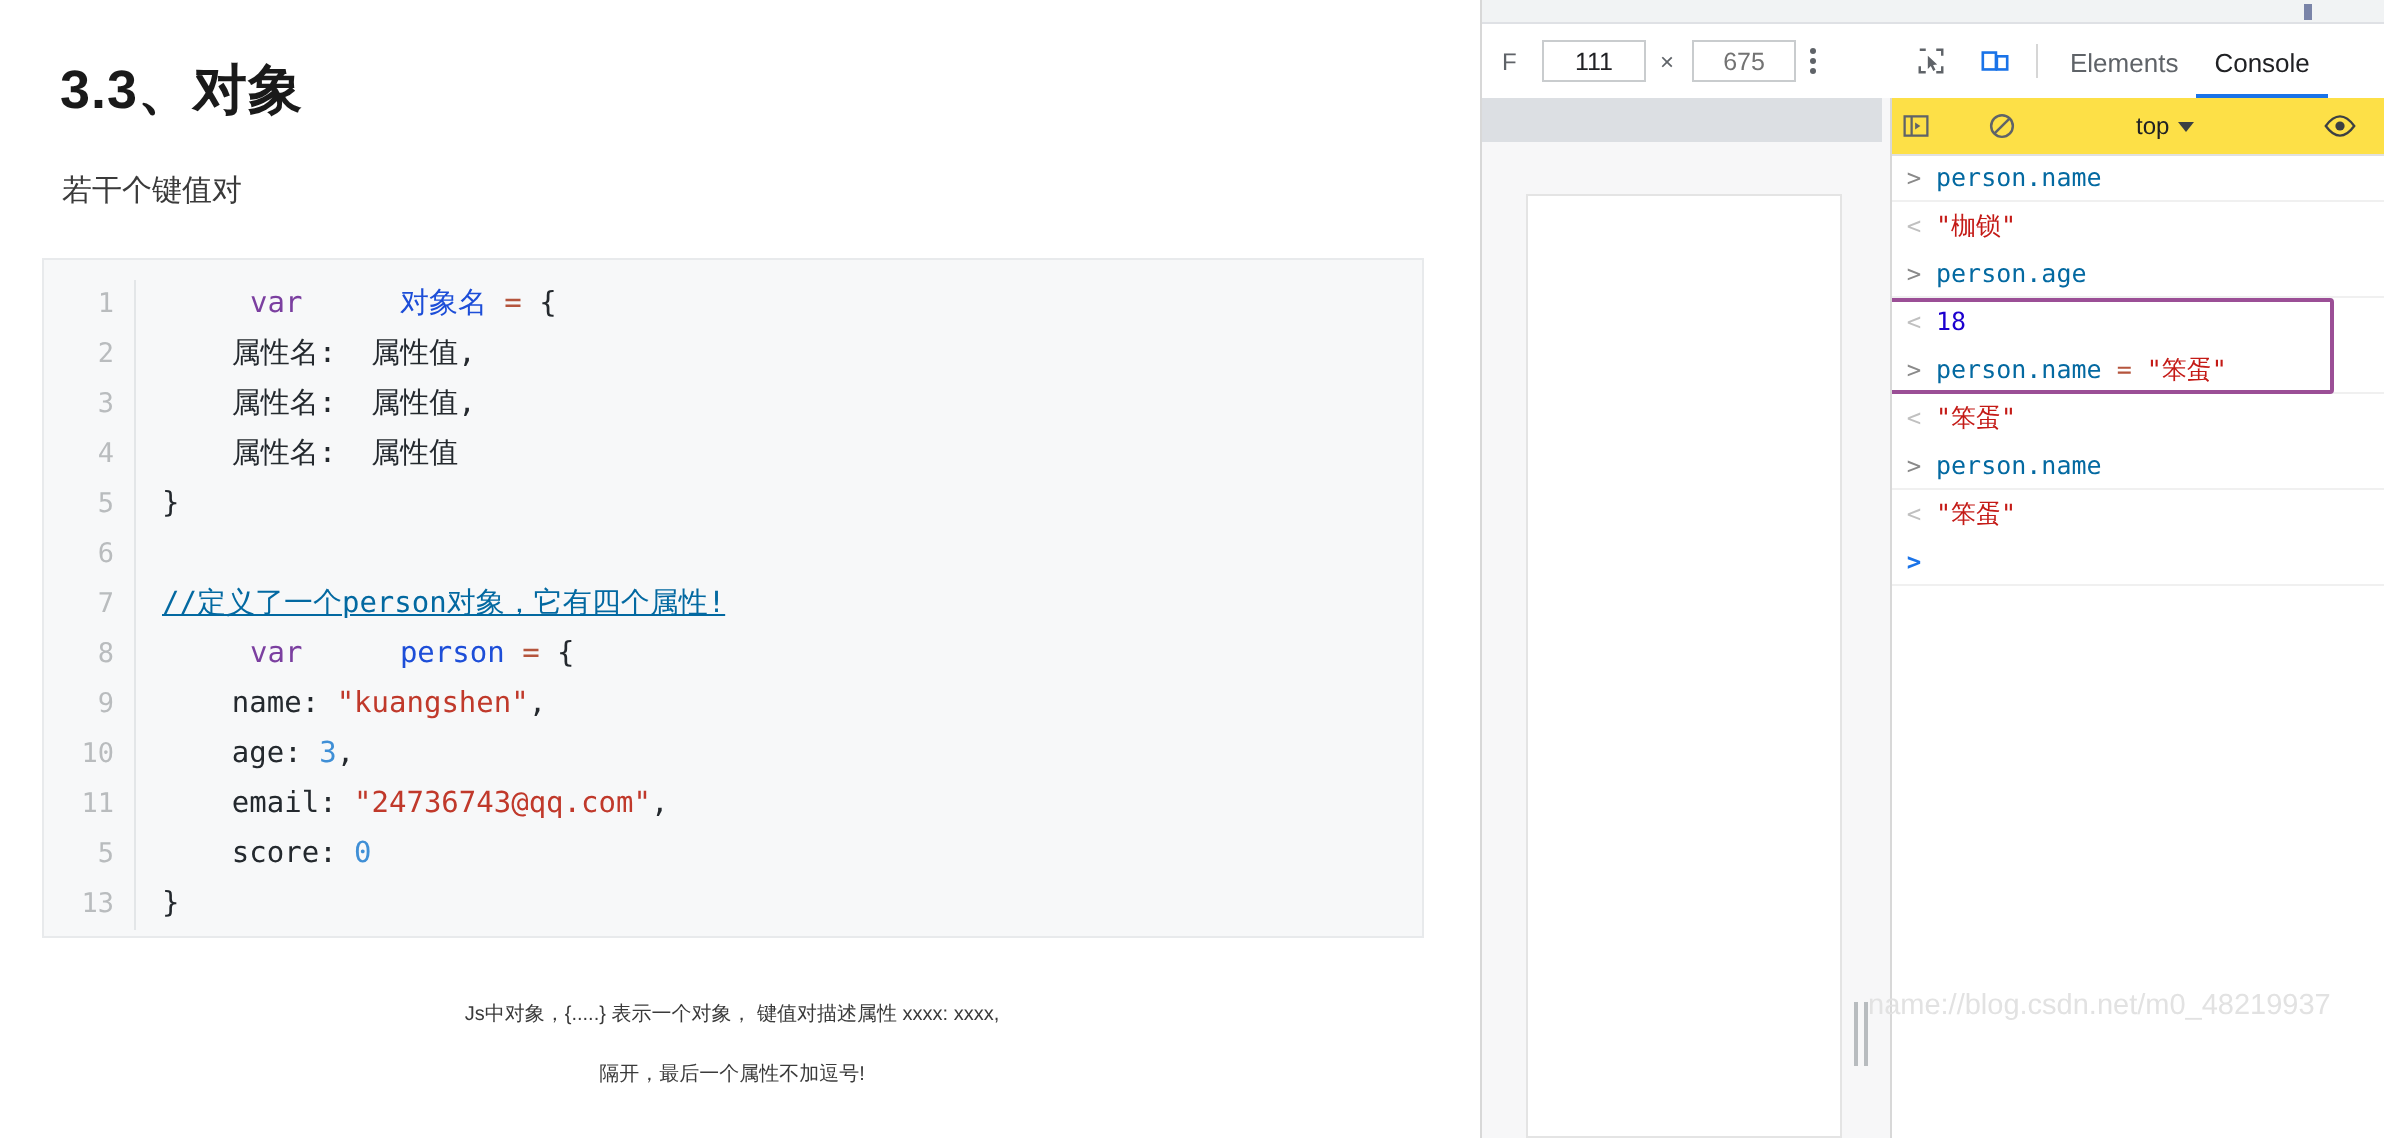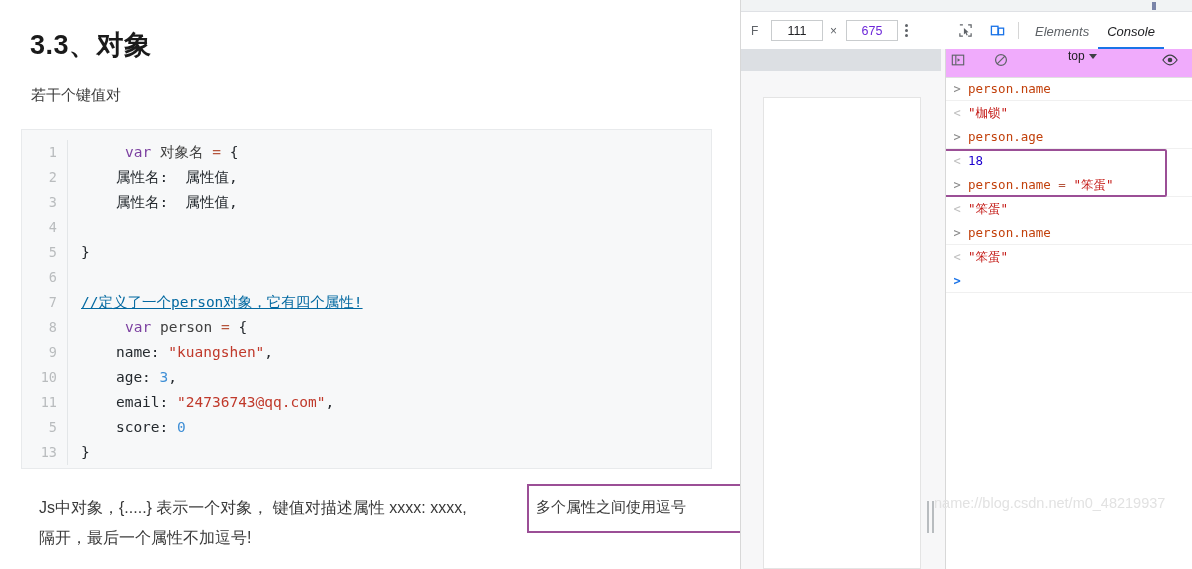--- a/index.html
+++ b/index.html
@@ -70,34 +70,35 @@
     padding-right: 10px;
     box-sizing: border-box;
     color: #b9bcbe;
     font-size: 13.5px;
     border-right: 1px solid #e3e6e8;
     margin-right: 13px;
     user-select: none;
   }
   .code-text { color: #24292e; }
   .tk-kw  { color: #7b3fa0; margin-left: 44px; }
-  .tk-var { color: #404040; }
+  .tk-var { color: #1d4ed8; margin-left: 40px; }
   .tk-op  { color: #b5553d; }
   .tk-cmt { color: #0369a1; text-decoration: underline; }
   .tk-str { color: #c0392b; }
   .tk-num { color: #3f8fd6; }
   .tk-pl  { color: #24292e; }
 
   .art-para {
     position: absolute;
-    left: 39px; top: 493px;
+    left: 16px; top: 493px;
     width: 700px;
-    font-size: 16px;
+    font-size: 10px;
     line-height: 30px;
     color: #3a3a3a;
+    text-align: center;
   }
   .art-para .l2 { display:block; }
 
   #hl-box {
     position: absolute;
     left: 527px; top: 484px;
     width: 226px; height: 49px;
     border: 2px solid #9b4f96;
     box-sizing: border-box;
     background: transparent;
@@ -166,21 +167,21 @@
     border: 1px solid #c9ccce;
     background: #fff;
     font-size: 12.5px;
     color: #202124;
     text-align: center;
     line-height: 21px;
     box-sizing: border-box;
     margin-left: 2px;
     font-family: "Liberation Sans", sans-serif;
   }
-  .dv-input.dim { color: #6d28d9; }
+  .dv-input.dim { color: #737373; }
   .dv-x {
     font-size: 12px;
     color: #5f6368;
     margin: 0 7px;
   }
   .dv-kebab {
     margin-left: 7px;
     display: flex; flex-direction: column;
     gap: 2px;
     cursor: pointer;
@@ -213,21 +214,20 @@
     margin: 0 7px 0 8px;
   }
   .dt-tab {
     font-size: 13px;
     color: #5f6368;
     padding: 0 9px;
     height: 36px;
     line-height: 38px;
     cursor: pointer;
     white-space: nowrap;
-    font-style: italic;
   }
   .dt-tab.active {
     color: #202124;
     box-shadow: inset 0 -2px 0 #1a73e8;
   }
 
   
   #viewport {
     position: absolute;
     left: 0; top: 49px;
@@ -274,24 +274,24 @@
     position: absolute;
     left: 205px; top: 49px;
     width: 247px; height: 520px;
     background: #fff;
     overflow: hidden;
   }
   #console-toolbar {
     position: absolute;
     left: 0; top: 0;
     width: 247px; height: 28px;
-    background: #f0abfc;
+    background: #fde047;
     border-bottom: 1px solid #e0e0e0;
     display: flex;
-    align-items: flex-start;
+    align-items: center;
     gap: 24px;
   }
   .ct-btn {
     width: 22px; height: 22px;
     margin-left: 5px;
     display: flex; align-items: center; justify-content: center;
     cursor: pointer;
   }
   .ct-sep {
     width: 1px; height: 14px;
@@ -349,21 +349,21 @@
   .log-arrow {
     width: 22px; min-width: 22px;
     text-align: center;
     color: #8a8a8a;
     font-size: 12px;
     user-select: none;
   }
   .log-arrow.out { color: #c0c0c0; }
   .log-arrow.prompt { color: #1a73e8; font-weight: bold; }
   .log-text { white-space: pre; }
-  .c-code { color: #c2410c; text-align: center; }
+  .c-code { color: #0369a1; text-align: center; }
   .c-str  { color: #c41a16; }
   .c-num  { color: #1c00cf; }
   .c-op   { color: #b5553d; }
 
   #console-hl {
     position: absolute;
     left: -10px; top: 100px;
     width: 231px; height: 48px;
     border: 2px solid #9b4f96;
     border-radius: 2px;
@@ -387,41 +387,38 @@
 <div id="article">
 
   <div class="art-title">3.3、对象</div>
   <div class="art-sub">若干个键值对</div>
 
   <div id="codeblock">
     <div class="code-rows" id="code-rows">
         <div class="code-row"><span class="ln">1</span><span class="code-text"><span class="tk-kw">var</span><span class="tk-pl"> </span><span class="tk-var">对象名</span><span class="tk-pl"> </span><span class="tk-op">=</span><span class="tk-pl"> {</span></span></div>
         <div class="code-row"><span class="ln">2</span><span class="code-text"><span class="tk-pl">    属性名:  属性值,</span></span></div>
         <div class="code-row"><span class="ln">3</span><span class="code-text"><span class="tk-pl">    属性名:  属性值,</span></span></div>
-        <div class="code-row"><span class="ln">4</span></div>
+        <div class="code-row"><span class="ln">4</span><span class="code-text"><span class="tk-pl">    属性名:  属性值</span></span></div>
         <div class="code-row"><span class="ln">5</span><span class="code-text"><span class="tk-pl">}</span></span></div>
         <div class="code-row"><span class="ln">6</span><span class="code-text"><span class="tk-pl"></span></span></div>
         <div class="code-row"><span class="ln">7</span><span class="code-text"><span class="tk-cmt">//定义了一个person对象，它有四个属性!</span></span></div>
         <div class="code-row"><span class="ln">8</span><span class="code-text"><span class="tk-kw">var</span><span class="tk-pl"> </span><span class="tk-var">person</span><span class="tk-pl"> </span><span class="tk-op">=</span><span class="tk-pl"> {</span></span></div>
         <div class="code-row"><span class="ln">9</span><span class="code-text"><span class="tk-pl">    name: </span><span class="tk-str">"kuangshen"</span><span class="tk-pl">,</span></span></div>
         <div class="code-row"><span class="ln">10</span><span class="code-text"><span class="tk-pl">    age: </span><span class="tk-num">3</span><span class="tk-pl">,</span></span></div>
         <div class="code-row"><span class="ln">11</span><span class="code-text"><span class="tk-pl">    email: </span><span class="tk-str">"24736743@qq.com"</span><span class="tk-pl">,</span></span></div>
         <div class="code-row"><span class="ln">5</span><span class="code-text"><span class="tk-pl">    score: </span><span class="tk-num">0</span></span></div>
         <div class="code-row"><span class="ln">13</span><span class="code-text"><span class="tk-pl">}</span></span></div>
       </div>
   </div>
 
   <div class="art-para">
     <span>Js中对象，{.....} 表示一个对象， 键值对描述属性 xxxx: xxxx,</span>
     <span class="l2">隔开，最后一个属性不加逗号!</span>
   </div>
 
-  <div id="hl-box" style="border-color: rgb(155, 79, 150);">
-    <span>多个属性之间使用逗号</span>
-  </div>
 
   <div class="art-next-title">3.4、对象赋值</div>
 </div>
 
 <div id="devtools">
 
   <div id="browser-strip">
     <span class="strip-dot"></span>
   </div>
 

